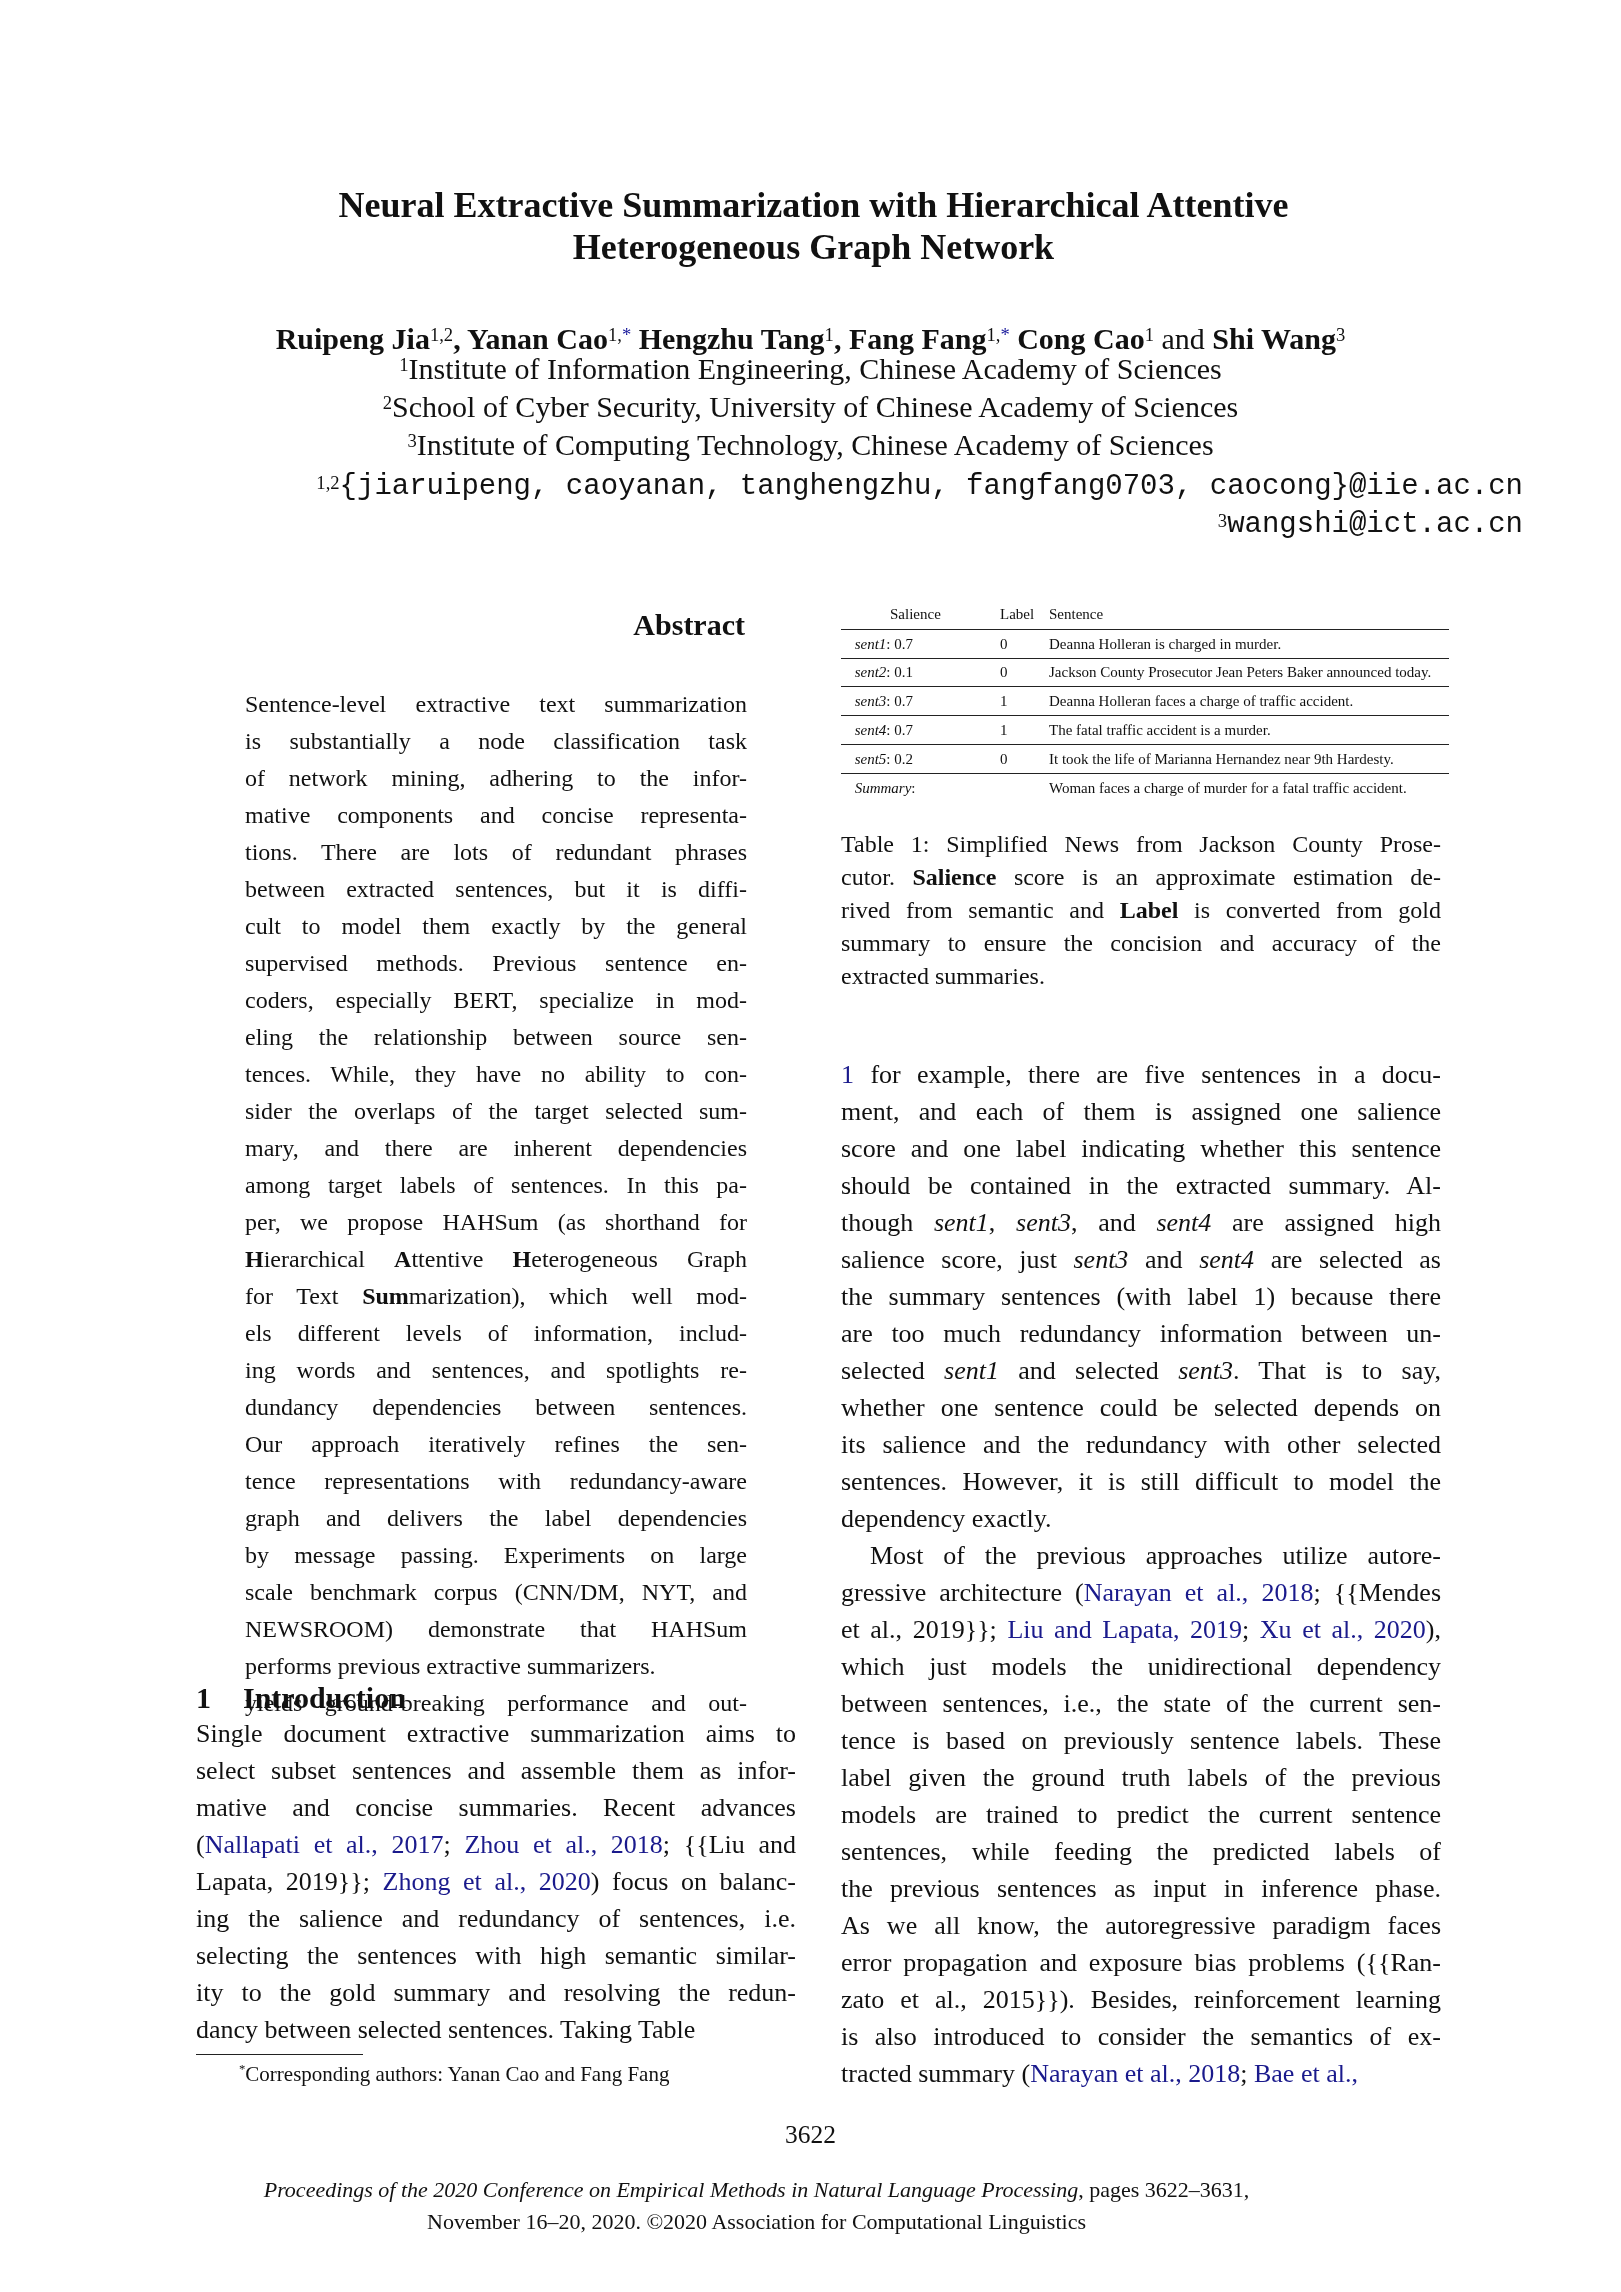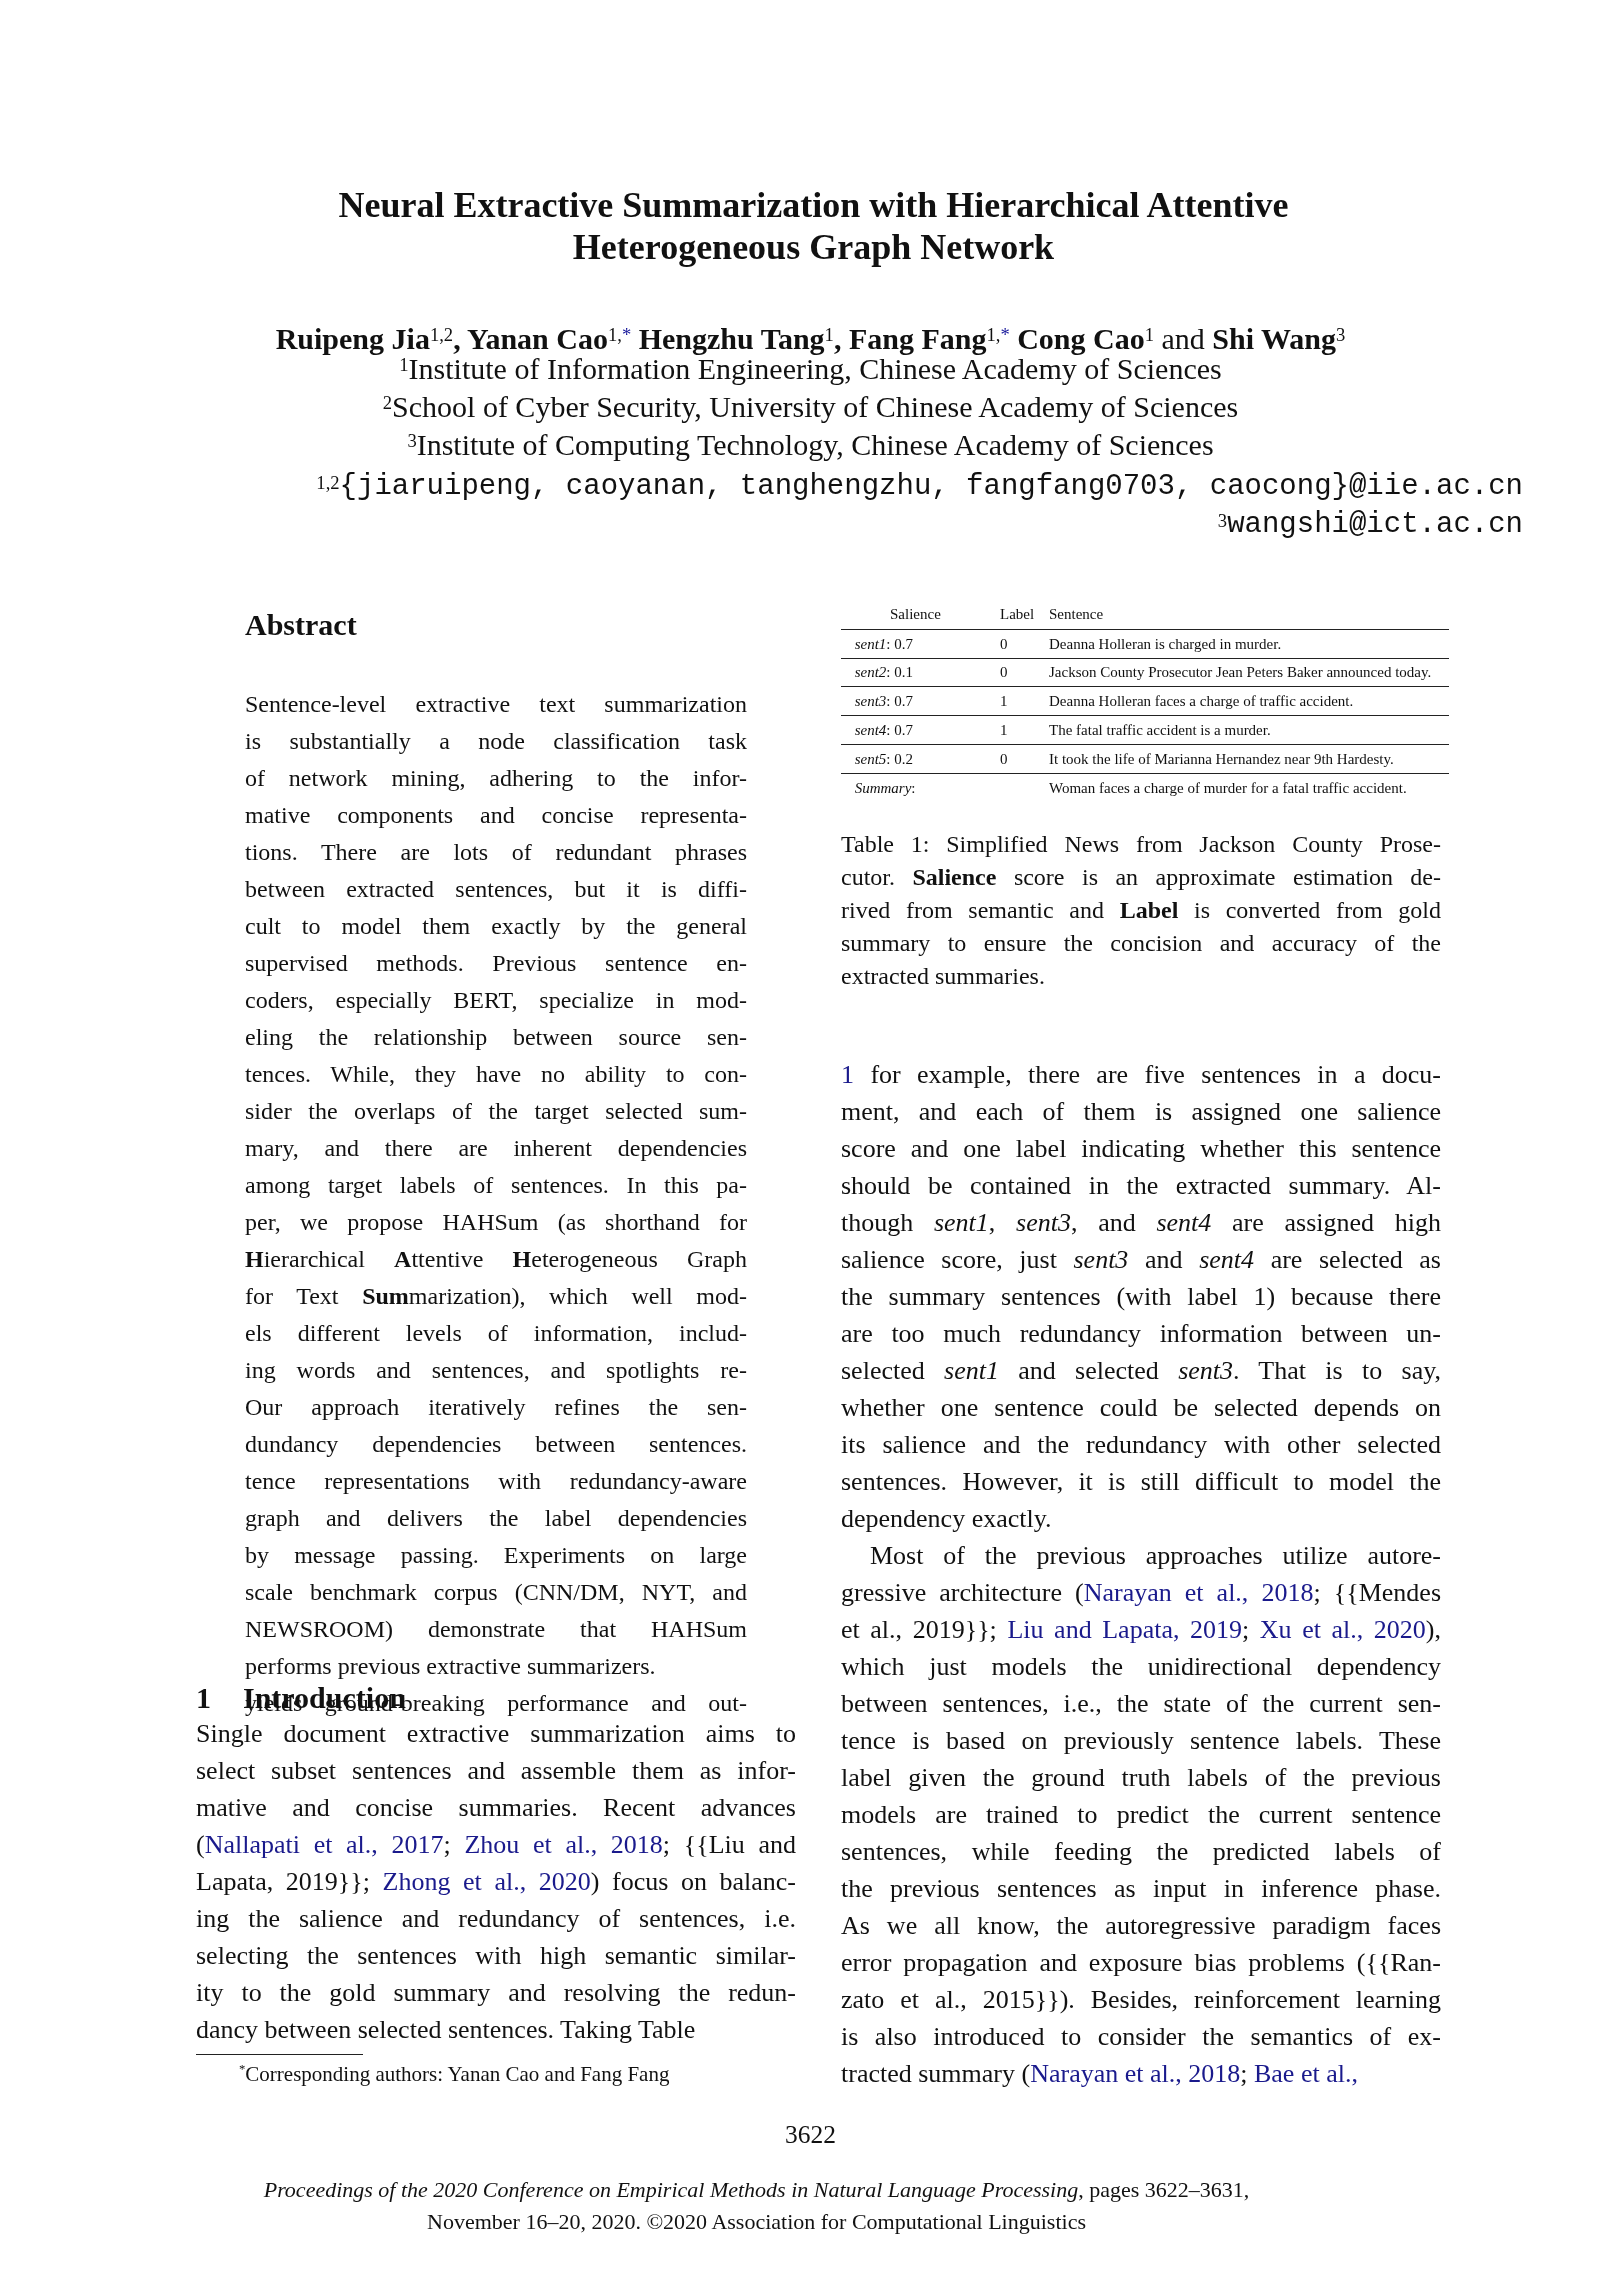--- a/index.html
+++ b/index.html
@@ -18,21 +18,21 @@
   .authors b { font-weight: bold; }
   .authors sup { font-size: 18.6px; vertical-align: top; position: relative; top: -3.9px; }
   .star { color: #1a1a9c; }
   .aff { position: absolute; left: 98px; width: 1425px; text-align: center; font-size: 30px; line-height: 38px; }
   .aff sup, .email sup { font-size: 18.6px; vertical-align: top; position: relative; top: -3.9px; font-family: "Liberation Serif", serif; }
   .email {
     position: absolute; left: 98px; width: 1425px; text-align: right;
     font-family: "Liberation Mono", "DejaVu Sans Mono", monospace; font-size: 29px; line-height: 37px;
   }
   .abs-head {
-    position: absolute; left: 245px; width: 500px; top: 608px; text-align: left;
+    position: absolute; left: 245px; width: 500px; top: 608px; text-align: right;
     font-weight: bold; font-size: 30px;
   }
   .col-text { position: absolute; font-size: 24px; line-height: 37px; text-align: justify; hyphens: manual; }
   .col-text .ln { display: block; text-align: justify; text-align-last: justify; white-space: nowrap; height: 37px; }
   .col-text .ln.last { text-align-last: left; }
   .abs-body { left: 245px; width: 502px; top: 686px; }
   .intro-body { left: 196px; width: 600px; top: 1715px; font-size: 26px; }
   .right-body { left: 841px; width: 600px; top: 1056px; font-size: 26px; }
   .cite { color: #1a1a8c; }
   .sec-head { position: absolute; left: 196px; top: 1637px; font-weight: bold; font-size: 30px; margin-top: 44px; }
@@ -90,22 +90,22 @@
     <span class="ln">eling the relationship between source sen-</span>
     <span class="ln">tences.  While, they have no ability to con-</span>
     <span class="ln">sider the overlaps of the target selected sum-</span>
     <span class="ln">mary, and there are inherent dependencies</span>
     <span class="ln">among target labels of sentences.  In this pa-</span>
     <span class="ln">per, we propose HAHSum (as shorthand for</span>
     <span class="ln"><b>H</b>ierarchical <b>A</b>ttentive <b>H</b>eterogeneous Graph</span>
     <span class="ln">for Text <b>Sum</b>marization), which well mod-</span>
     <span class="ln">els different levels of information, includ-</span>
     <span class="ln">ing words and sentences, and spotlights re-</span>
+    <span class="ln">dundancy dependencies between sentences.</span>
     <span class="ln">Our approach iteratively refines the sen-</span>
-    <span class="ln">dundancy dependencies between sentences.</span>
     <span class="ln">tence representations with redundancy-aware</span>
     <span class="ln">graph and delivers the label dependencies</span>
     <span class="ln">by message passing.  Experiments on large</span>
     <span class="ln">scale benchmark corpus (CNN/DM, NYT, and</span>
     <span class="ln">NEWSROOM) demonstrate that HAHSum</span>
     <span class="ln last">performs previous extractive summarizers.</span>
     <span class="ln">yields ground-breaking performance and out-</span>
   </div>
 
 <div class="sec-head"><span class="num">1</span><span>Introduction</span></div>

